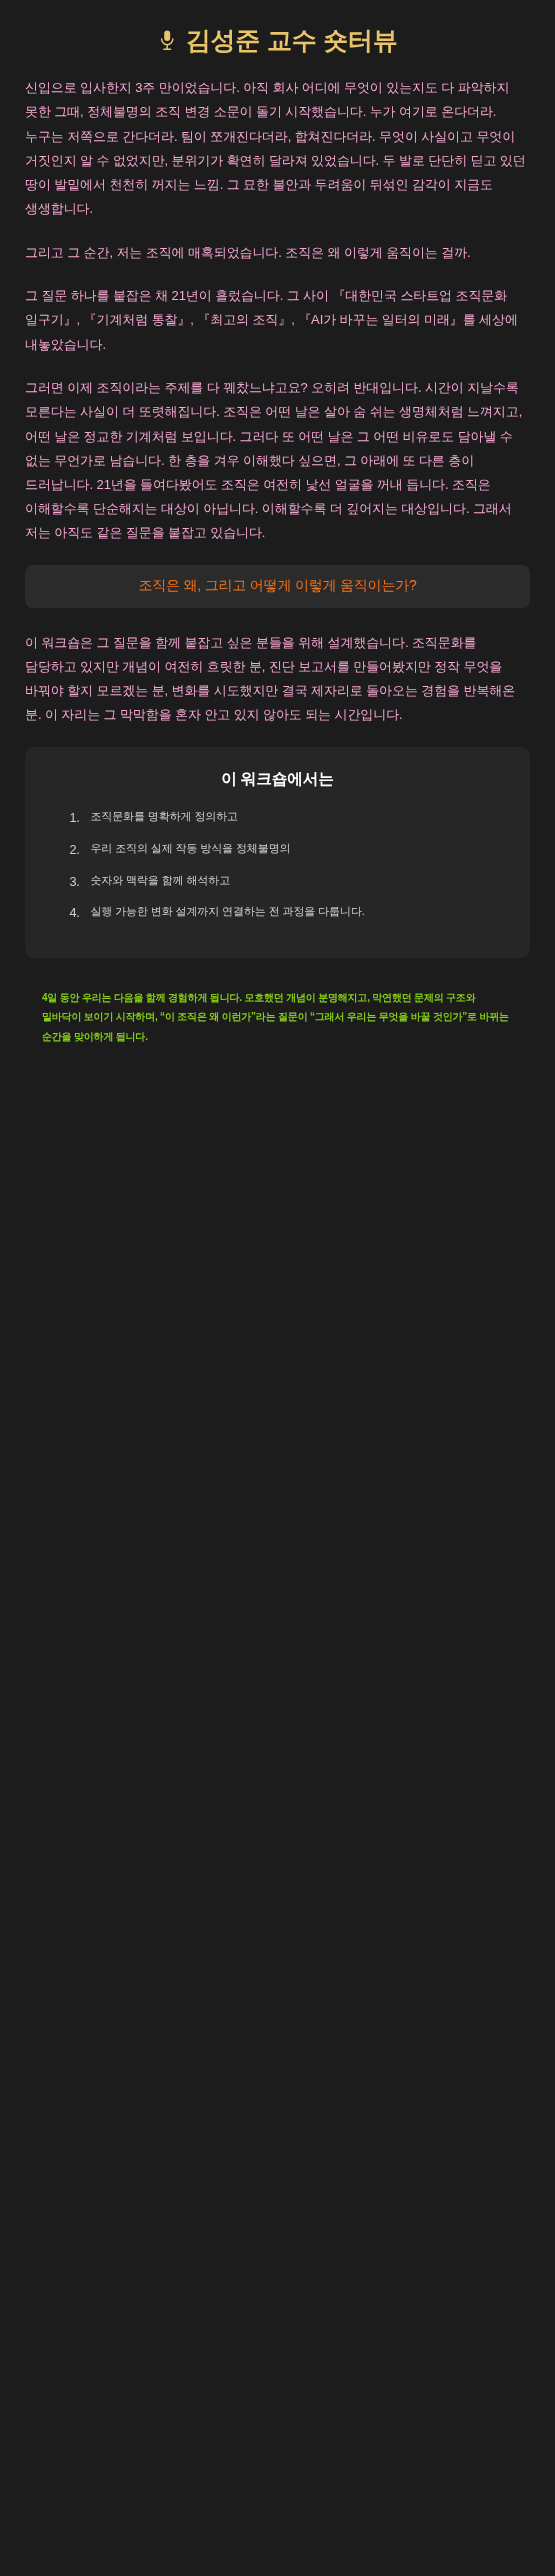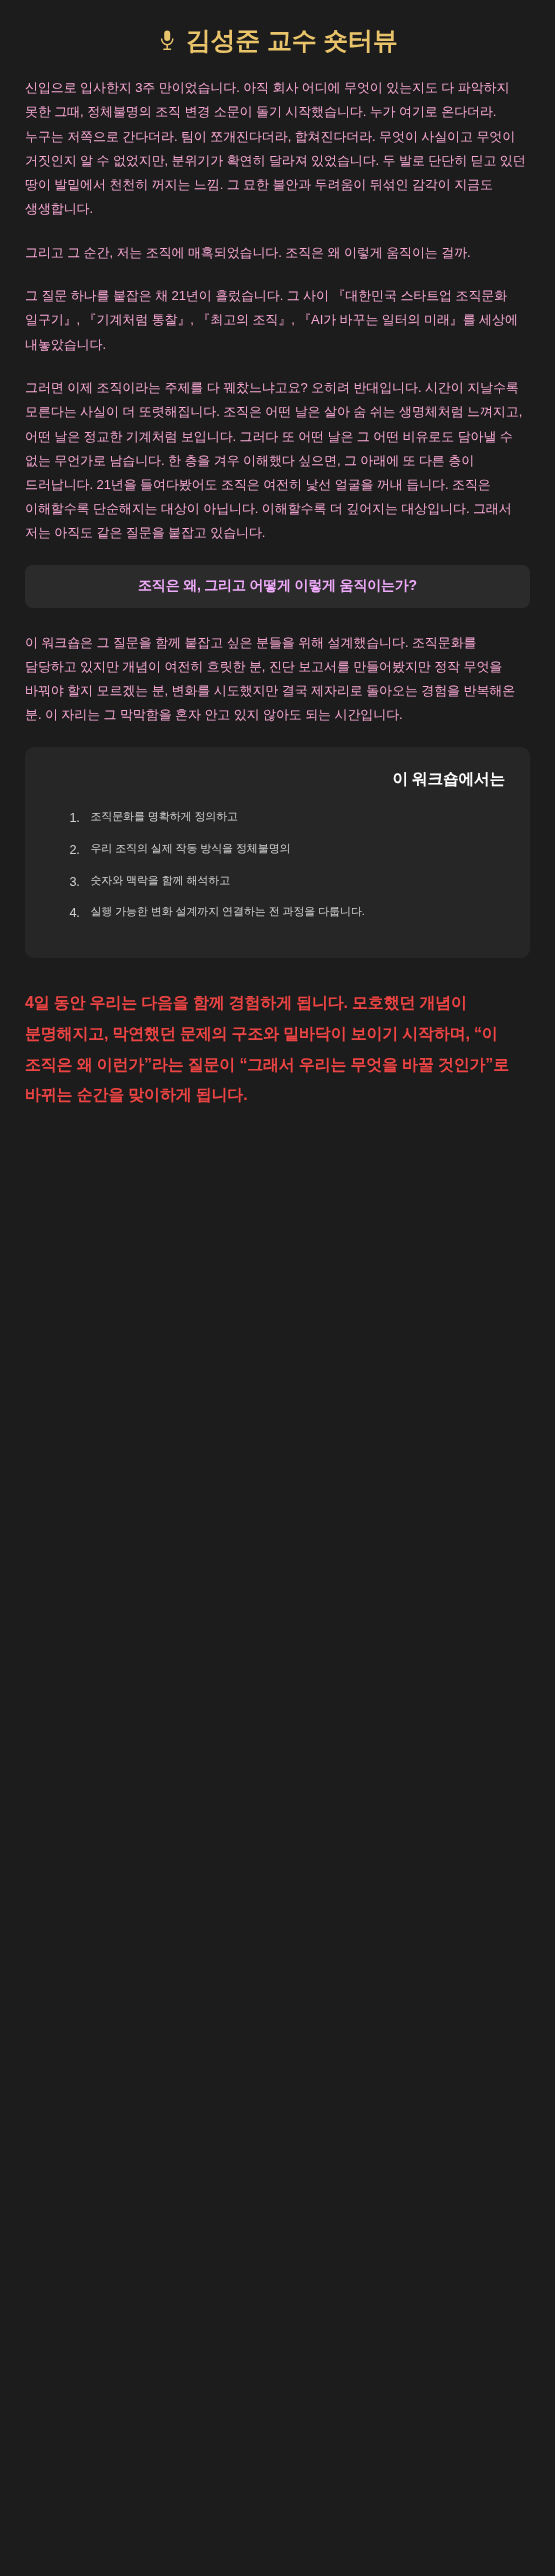--- a/index.html
+++ b/index.html
@@ -58,37 +58,37 @@
   
   .quote-box {
     background: #2b2b2b;
     border-radius: 7.5px;
     padding: 12.7px 15px;
     margin: 4.5px 0 22.4px 0;
     text-align: center;
   }
   .quote-text {
     font-size: 14px;
-    font-weight: bold;
-    color: #f0abfc;
+    font-weight: normal;
+    color: #f97316;
     letter-spacing: -0.2px;
   }
 
   
   .card {
     background: #262626;
     border-radius: 9px;
     padding: 22.4px 25px 25px 25px;
     margin: 10.4px 0 30px 0;
   }
   .card-title {
     font-size: 15.7px;
     font-weight: bold;
     color: #ffffff;
-    text-align: right;
+    text-align: center;
     margin: 0 0 18px 0;
     letter-spacing: -0.2px;
   }
   .card-list {
     margin: 0;
     padding: 0 0 0 19.4px;
     list-style: none;
     counter-reset: wsitem;
   }
   .card-list li {
@@ -107,26 +107,26 @@
     content: counter(wsitem) ".";
     position: absolute;
     left: 0;
     top: 0;
     color: #d2d2d2;
     font-size: 12.7px;
   }
 
   
   .closing {
-    font-size: 16px;
+    font-size: 10px;
     font-weight: bold;
     line-height: 1.92;
-    color: #ef4444;
+    color: #84cc16;
     letter-spacing: -0.2px;
-    margin: 0;
+    margin: 17px;
     word-break: keep-all;
   }
 </style>
 </head>
 <body>
 
 <div class="page">
 
   <div class="header">
     <span class="mic-icon">

